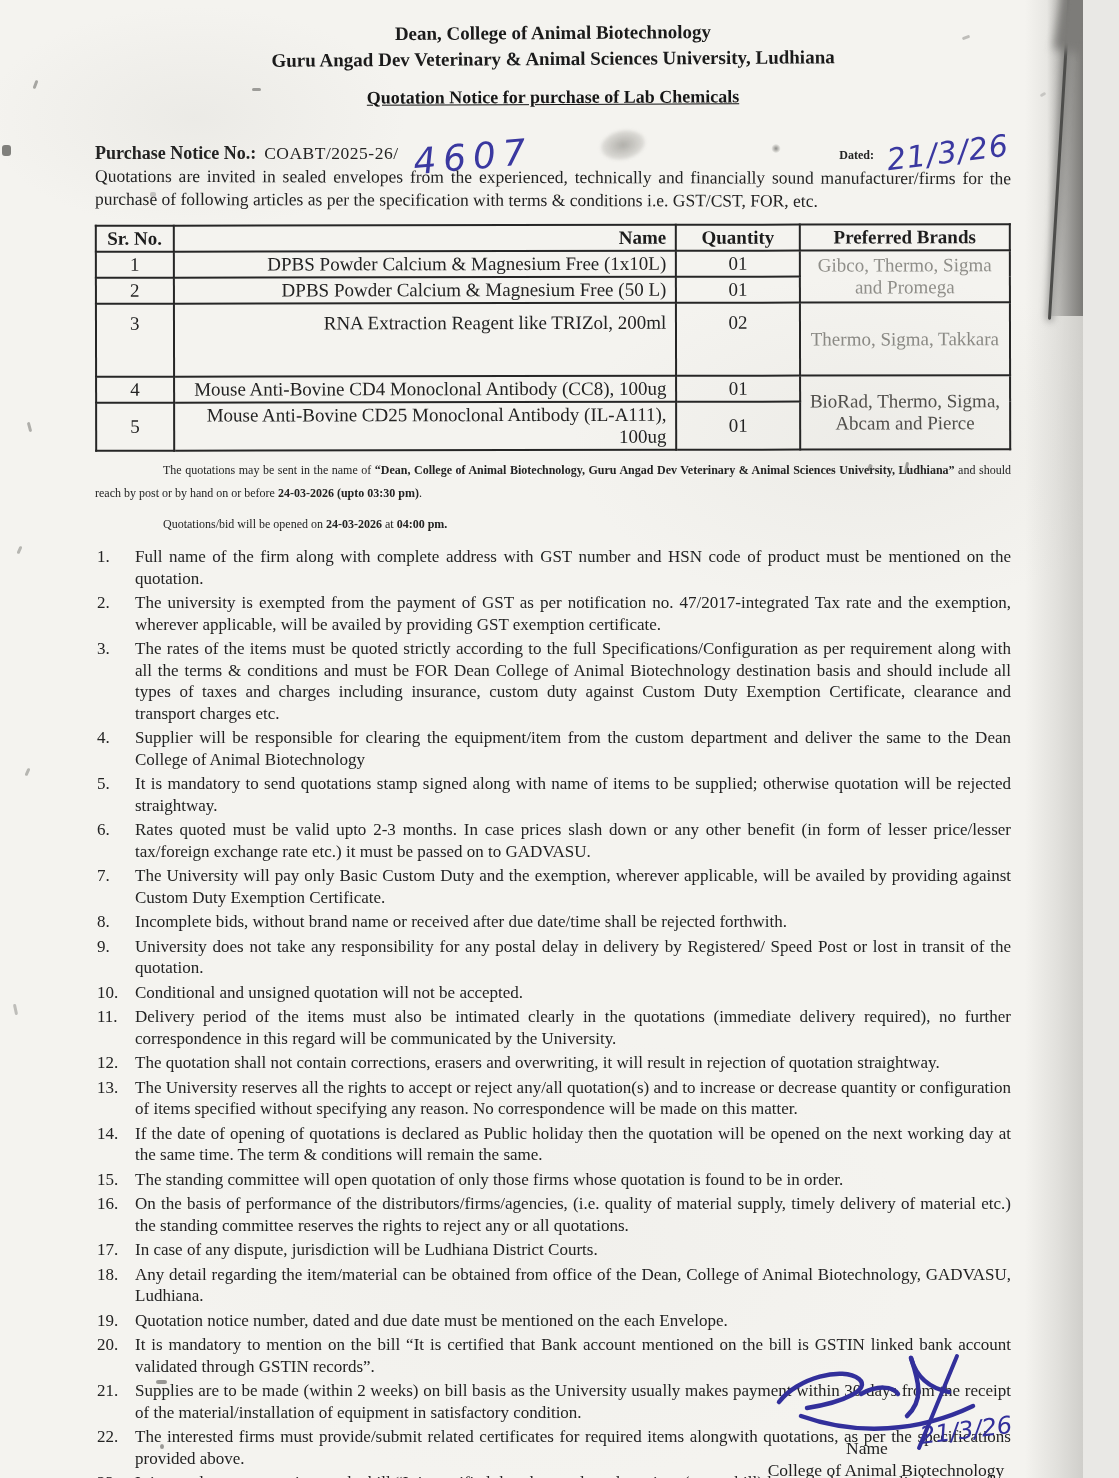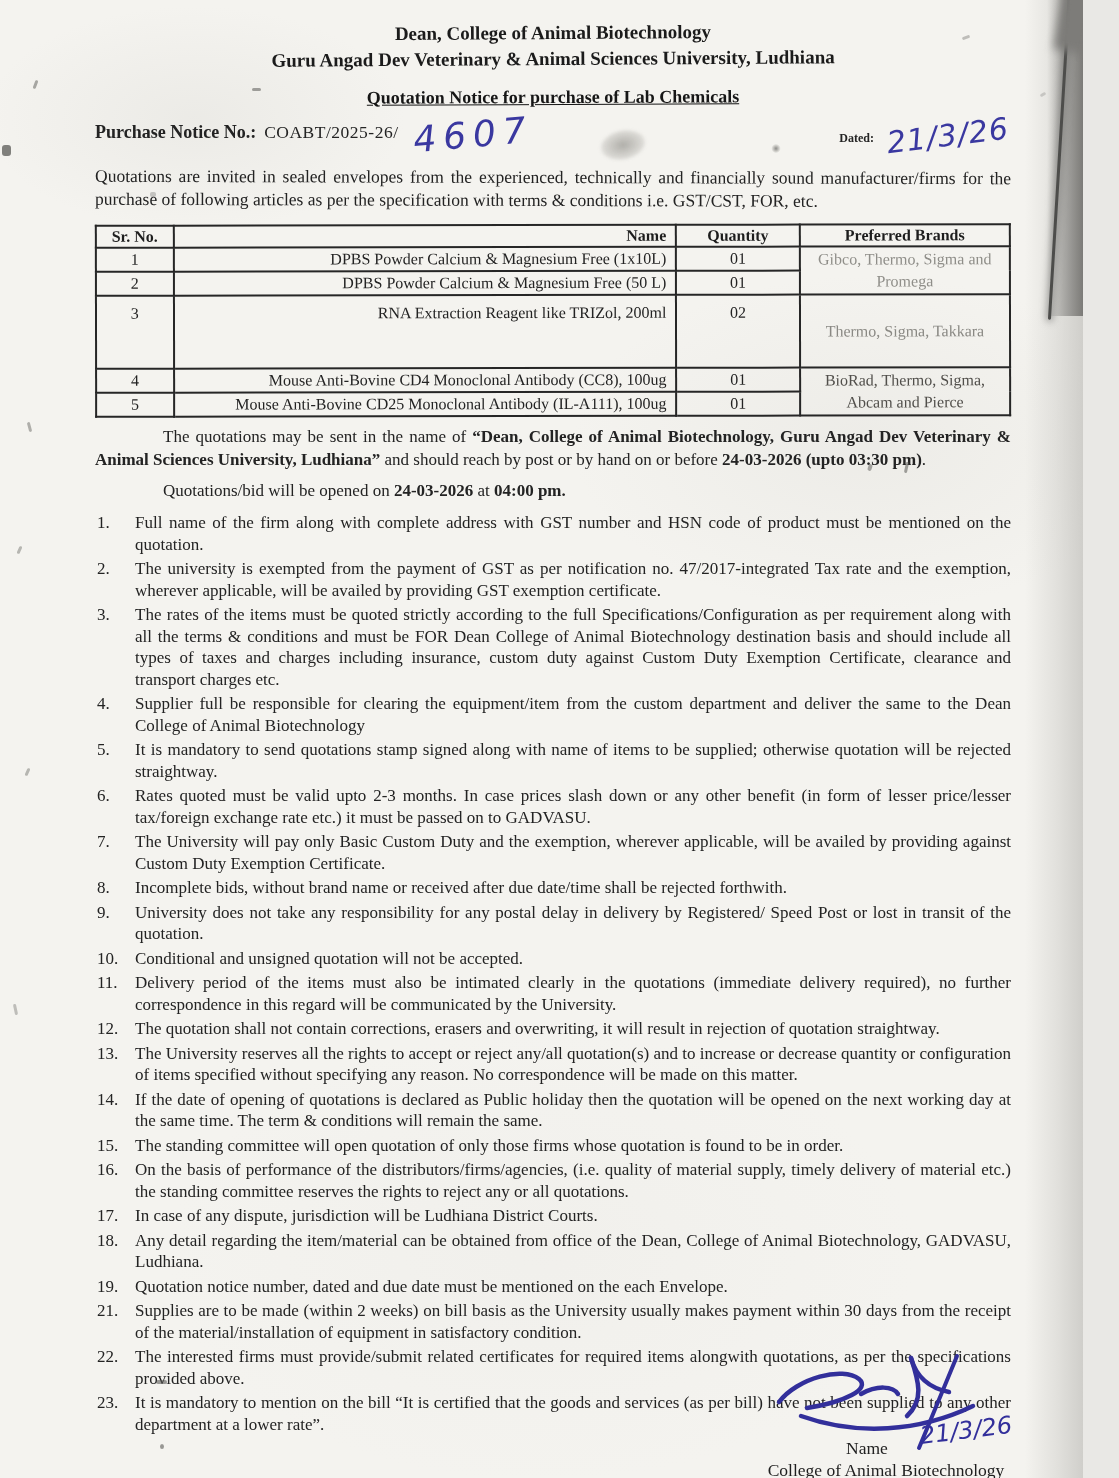--- a/index.html
+++ b/index.html
@@ -11,40 +11,40 @@
           radial-gradient(ellipse 420px 240px at 80% 30%, rgba(228,227,222,.45), transparent 70%),
           radial-gradient(ellipse 500px 300px at 50% 85%, rgba(236,235,231,.4), transparent 75%);}
   .content{position:relative;padding:20px 72px 0 95px;z-index:2;}
   .b{font-weight:bold;}
   .u{text-decoration:underline;}
   
   .doc-header{text-align:center;transform:rotate(-0.35deg);}
   .doc-header .h1{font-size:19px;font-weight:bold;line-height:26px;color:#1b1b1b;}
   .doc-title{text-align:center;margin-top:15px;font-size:18px;font-weight:bold;color:#161616;transform:rotate(-0.2deg);}
   
-  .notice-row{display:flex;align-items:flex-start;margin-top:14px;height:42px;font-size:17.5px;position:relative;}
+  .notice-row{display:flex;align-items:flex-end;margin-top:14px;height:42px;font-size:17.5px;position:relative;}
   .notice-label{font-size:18px;}
   .notice-prefix{margin-left:8px;letter-spacing:.5px;}
   .hw{font-family:"DejaVu Sans",sans-serif;font-style:italic;color:#3a38a0;}
   .hw-number{display:inline-block;font-size:36px;letter-spacing:7px;transform:rotate(-5deg) translateY(3px);margin-left:14px;line-height:20px;}
   .dated{margin-left:auto;margin-right:2px;white-space:nowrap;}
   .dated .b{font-size:12px;}
   .hw-date{display:inline-block;font-size:30px;letter-spacing:1px;transform:rotate(-7deg) translateY(4px);margin-left:8px;line-height:20px;}
   .stamp-smudge{position:absolute;left:505px;top:8px;width:46px;height:30px;border-radius:50%;
       background:radial-gradient(ellipse at center, rgba(120,118,112,.55), rgba(140,138,132,.25) 60%, transparent 75%);
       filter:blur(1.5px);transform:rotate(-12deg);}
   .stamp-dot{position:absolute;left:676px;top:22px;width:10px;height:9px;border-radius:50%;
       background:radial-gradient(circle, rgba(70,70,66,.6), transparent 70%);filter:blur(.5px);}
   
   .intro{margin:2px 0 0;font-size:17.5px;line-height:23px;text-align:justify;transform:rotate(0.15deg);}
-  .para{margin:8px 0 0;font-size:17px;line-height:23px;text-align:justify;}
+  .para{margin:8px 0 0;font-size:12px;line-height:23px;text-align:justify;}
   .indent{text-indent:68px;}
   
   table.items{width:100%;border-collapse:collapse;margin:12px 0 4px;transform:rotate(-0.1deg);}
-  table.items th, table.items td{border:2px solid #262626;padding:1px 9px;font-size:16px;vertical-align:middle;}
+  table.items th, table.items td{border:2px solid #262626;padding:1px 9px;font-size:19px;vertical-align:middle;}
   table.items th{font-weight:bold;color:#1d1d1d;}
   th.c, td.c{text-align:center;}
   th.l, td.l{text-align:right;}
   td.name{padding-top:3px;}
   tr.r3 td.name, tr.r3 td{height:62px;vertical-align:top;padding-top:8px;}
   tr.r3 td.brand{vertical-align:middle;padding-top:1px;}
   td.brand{text-align:center;line-height:22px;}
   td.brand.fade1{color:#8f8e89;}
   td.brand.fade2{color:#8a8984;}
   td.brand.fade3{color:#514f4b;}
@@ -157,21 +157,21 @@
         <li>
           <span class="num">2.</span>
           <span class="txt">The university is exempted from the payment of GST as per notification no. 47/2017-integrated Tax rate and the exemption, wherever applicable, will be availed by providing GST exemption certificate.</span>
         </li>
         <li>
           <span class="num">3.</span>
           <span class="txt">The rates of the items must be quoted strictly according to the full Specifications/Configuration as per requirement along with all the terms &amp; conditions and must be FOR Dean College of Animal Biotechnology destination basis and should include all types of taxes and charges including insurance, custom duty against Custom Duty Exemption Certificate, clearance and transport charges etc.</span>
         </li>
         <li>
           <span class="num">4.</span>
-          <span class="txt">Supplier full be responsible for clearing the equipment/item from the custom department and deliver the same to the Dean College of Animal Biotechnology</span>
+          <span class="txt">Supplier will be responsible for clearing the equipment/item from the custom department and deliver the same to the Dean College of Animal Biotechnology</span>
         </li>
         <li>
           <span class="num">5.</span>
           <span class="txt">It is mandatory to send quotations stamp signed along with name of items to be supplied; otherwise quotation will be rejected straightway.</span>
         </li>
         <li>
           <span class="num">6.</span>
           <span class="txt">Rates quoted must be valid upto 2-3 months. In case prices slash down or any other benefit (in form of lesser price/lesser tax/foreign exchange rate etc.) it must be passed on to GADVASU.</span>
         </li>
         <li>
@@ -218,20 +218,24 @@
           <span class="num">17.</span>
           <span class="txt">In case of any dispute, jurisdiction will be Ludhiana District Courts.</span>
         </li>
         <li>
           <span class="num">18.</span>
           <span class="txt">Any detail regarding the item/material can be obtained from office of the Dean, College of Animal Biotechnology, GADVASU, Ludhiana.</span>
         </li>
         <li>
           <span class="num">19.</span>
           <span class="txt">Quotation notice number, dated and due date must be mentioned on the each Envelope.</span>
+        </li>
+        <li>
+          <span class="num">20.</span>
+          <span class="txt">It is mandatory to mention on the bill “It is certified that Bank account mentioned on the bill is GSTIN linked bank account validated through GSTIN records”.</span>
         </li>
         <li>
           <span class="num">21.</span>
           <span class="txt">Supplies are to be made (within 2 weeks) on bill basis as the University usually makes payment within 30 days from the receipt of the material/installation of equipment in satisfactory condition.</span>
         </li>
         <li>
           <span class="num">22.</span>
           <span class="txt">The interested firms must provide/submit related certificates for required items alongwith quotations, as per the specifications provided above.</span>
         </li>
         <li>

